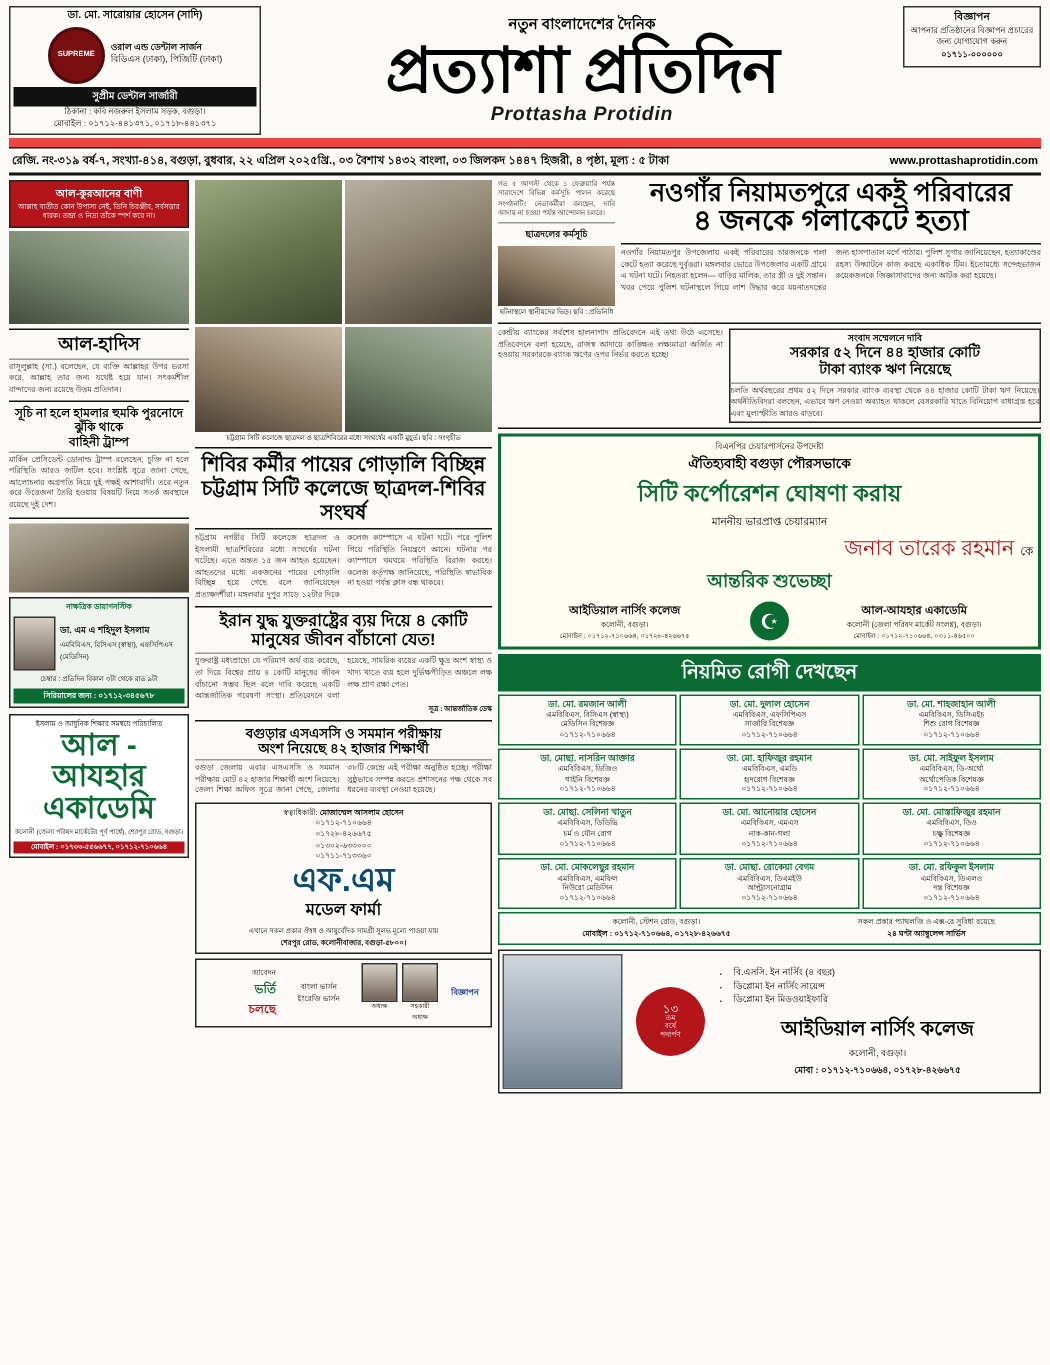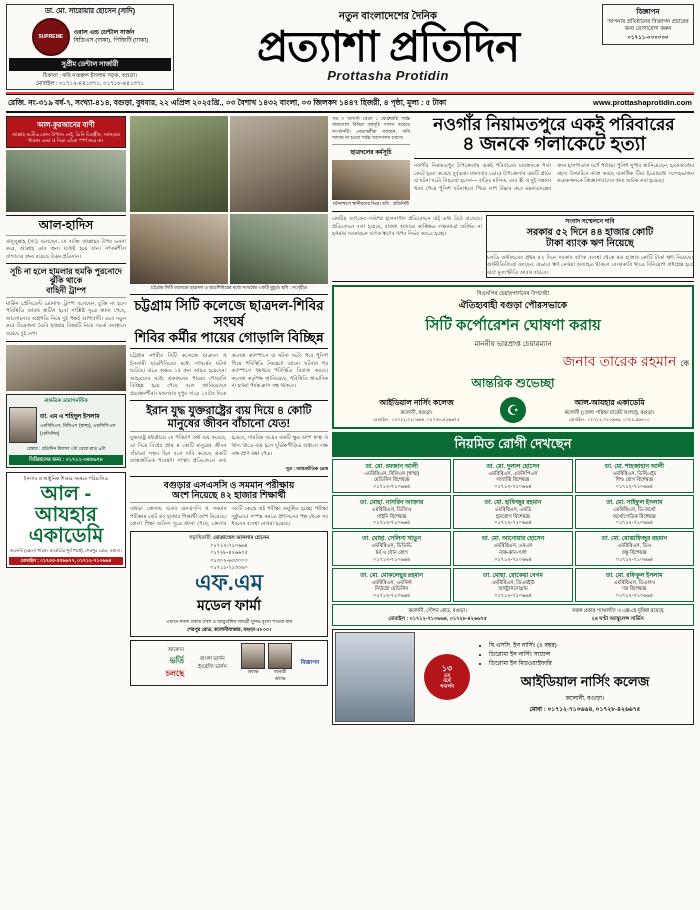--- a/index.html
+++ b/index.html
@@ -3,21 +3,21 @@
 <meta charset="utf-8">
 <style>
   html,body{margin:0;padding:0;background:#8a8a8a;}
   body{font-family:"Liberation Sans",sans-serif;}
   .page{
     width:700px;height:910px;position:relative;background:#fbfaf6;
     overflow:hidden;box-sizing:border-box;padding:4px 6px 4px 6px;
   }
   .row{display:flex;}
   
-  .masthead{display:flex;align-items:flex-start;border-bottom:2px solid #ef4444;padding-bottom:2px;}
+  .masthead{display:flex;align-items:flex-start;border-bottom:6px solid #ef4444;padding-bottom:2px;}
   .mh-left{width:168px;border:1px solid #333;padding:2px;box-sizing:border-box;text-align:center;}
   .mh-left .nm{font-size:7px;font-weight:bold;line-height:1.25;}
   .mh-left .logo-row{display:flex;align-items:center;justify-content:center;gap:4px;margin:2px 0;}
   .seal{width:34px;height:34px;border-radius:50%;background:#7a0f12;color:#fff;font-size:5px;
         display:flex;align-items:center;justify-content:center;text-align:center;line-height:1.05;font-weight:bold;border:2px solid #4e0a0c;}
   .mh-left .sub{font-size:6px;line-height:1.3;}
   .mh-left .bar{background:#111;color:#fff;font-size:6.5px;padding:1px 2px;margin-top:2px;font-weight:bold;}
   .mh-left .addr{font-size:5.5px;line-height:1.25;margin-top:1px;}
   .mh-center{flex:1;text-align:center;padding:0 4px;}
   .mh-center .tagline{font-size:10px;font-weight:bold;margin-top:4px;}
@@ -50,21 +50,21 @@
   .leadhead{font-size:17px;font-weight:bold;text-align:center;line-height:1.1;}
   .ban{font-size:13.5px;font-weight:bold;text-align:center;line-height:1.15;}
   .ban2{font-size:11px;font-weight:bold;text-align:center;line-height:1.15;}
   .greenbar{background:#0a6b33;color:#fff;text-align:center;font-weight:bold;font-size:9px;padding:2px 0;}
   .doc-cell{border:1px solid #0a6b33;box-sizing:border-box;padding:2px;text-align:center;font-size:5px;line-height:1.35;}
   .doc-cell .dn{font-weight:bold;font-size:6px;color:#0a6b33;}
   .grid-docs{display:grid;grid-template-columns:repeat(3,1fr);gap:2px;}
   .fm{font-size:22px;font-weight:bold;color:#0c4a6e;line-height:1;}
   .azhar{font-size:20px;font-weight:bold;color:#0a6b33;line-height:1.05;}
   .bldg{background:linear-gradient(180deg,#cfd6dd 0%,#9aa6b3 60%,#70808f 100%);}
-  .circ{width:46px;height:46px;border-radius:50%;background:#b3151b;color:#fff;font-weight:bold;font-size:8px;
+  .circ{width:46px;height:46px;border-radius:50%;background:#b3151b;color:#fff;font-weight:normal;font-size:8px;
         display:flex;align-items:center;justify-content:center;flex-direction:column;line-height:1.05;}
   .avatar{width:30px;height:34px;background:linear-gradient(180deg,#d8cfc4,#6f6256);border:1px solid #333;}
   ul.tick{margin:2px 0 0 10px;padding:0;font-size:6px;line-height:1.5;}
 </style>
 </head>
 <body>
 
 <div class="page">
 
   <div class="masthead">
@@ -146,22 +146,22 @@
       <div class="row" style="gap:2px">
         <div class="photo p1" style="flex:1;height:96px"></div>
         <div class="photo p2" style="flex:1;height:96px"></div>
       </div>
       <div class="row" style="gap:2px;margin-top:2px">
         <div class="photo p3" style="flex:1;height:70px"></div>
         <div class="photo p4" style="flex:1;height:70px"></div>
       </div>
       <div class="cap">চট্টগ্রাম সিটি কলেজে ছাত্রদল ও ছাত্রশিবিরের মধ্যে সংঘর্ষের একটি মুহূর্ত। ছবি : সংগৃহীত</div>
       <div class="rule"></div>
+      <div class="ban">শিবির কর্মীর পায়ের গোড়ালি বিচ্ছিন্ন</div>
       <div class="ban">চট্টগ্রাম সিটি কলেজে ছাত্রদল-শিবির সংঘর্ষ</div>
-      <div class="ban">শিবির কর্মীর পায়ের গোড়ালি বিচ্ছিন্ন</div>
       <div class="rule"></div>
       <div style="column-count:2;column-gap:5px" class="txt">চট্টগ্রাম নগরীর সিটি কলেজে ছাত্রদল ও ইসলামী ছাত্রশিবিরের মধ্যে সংঘর্ষের ঘটনা ঘটেছে। এতে অন্তত ১৫ জন আহত হয়েছেন। আহতদের মধ্যে একজনের পায়ের গোড়ালি বিচ্ছিন্ন হয়ে গেছে বলে জানিয়েছেন প্রত্যক্ষদর্শীরা। মঙ্গলবার দুপুর সাড়ে ১২টার দিকে কলেজ ক্যাম্পাসে এ ঘটনা ঘটে। পরে পুলিশ গিয়ে পরিস্থিতি নিয়ন্ত্রণে আনে। ঘটনার পর ক্যাম্পাসে থমথমে পরিস্থিতি বিরাজ করছে। কলেজ কর্তৃপক্ষ জানিয়েছে, পরিস্থিতি স্বাভাবিক না হওয়া পর্যন্ত ক্লাস বন্ধ থাকবে।</div>
       <div class="rule"></div>
       <div class="ban2">ইরান যুদ্ধ যুক্তরাষ্ট্রের ব্যয় দিয়ে ৪ কোটি</div>
       <div class="ban2">মানুষের জীবন বাঁচানো যেত!</div>
       <div class="thin"></div>
       <div style="column-count:2;column-gap:5px" class="txt">যুক্তরাষ্ট্র মধ্যপ্রাচ্যে যে পরিমাণ অর্থ ব্যয় করেছে, তা দিয়ে বিশ্বের প্রায় ৪ কোটি মানুষের জীবন বাঁচানো সম্ভব ছিল বলে দাবি করেছে একটি আন্তর্জাতিক গবেষণা সংস্থা। প্রতিবেদনে বলা হয়েছে, সামরিক ব্যয়ের একটি ক্ষুদ্র অংশ স্বাস্থ্য ও খাদ্য খাতে ব্যয় হলে দুর্ভিক্ষপীড়িত অঞ্চলে লক্ষ লক্ষ প্রাণ রক্ষা পেত।</div>
       <div style="font-size:4.6px;text-align:right;font-weight:bold">সূত্র : আন্তর্জাতিক ডেস্ক</div>
       <div class="rule"></div>
       <div class="ban2" style="font-size:9px">বগুড়ার এসএসসি ও সমমান পরীক্ষায়</div>
@@ -175,21 +175,21 @@
             <span>স্বত্বাধিকারী:</span>
             <b>মোজাম্মেল আসলাম হোসেন</b>
           </div>
           <div style="font-size:5px;text-align:center;line-height:1.5">
             <div>০১৭১২-৭১০৬৬৪</div>
             <div>০১৭২৮-৪২৬৬৭৫</div>
             <div>০১৩০২-৬৩৩০০০</div>
             <div>০১৭১১-৭১৩৩৬০</div>
           </div>
           <div class="fm" style="text-align:center">এফ.এম</div>
-          <div style="text-align:center;font-size:14px;font-weight:bold">মডেল ফার্মা</div>
+          <div style="text-align:center;font-size:11px;font-weight:bold">মডেল ফার্মা</div>
           <div style="font-size:4.6px;text-align:center">এখানে সকল প্রকার ঔষধ ও আয়ুর্বেদিক সামগ্রী সুলভ মূল্যে পাওয়া যায়</div>
           <div style="font-size:4.8px;text-align:center;font-weight:bold">শেরপুর রোড, কলোনীবাজার, বগুড়া-৫৮০০।</div>
         </div>
       </div>
 
       <div class="box" style="margin-top:3px;padding:2px;display:flex;gap:3px;align-items:center">
         <div style="flex:1;text-align:right">
           <div style="font-size:5px">আবেদন</div>
           <div style="font-size:8px;font-weight:bold" class="grn">ভর্তি</div>
           <div style="font-size:8px;font-weight:bold" class="red">চলছে</div>

